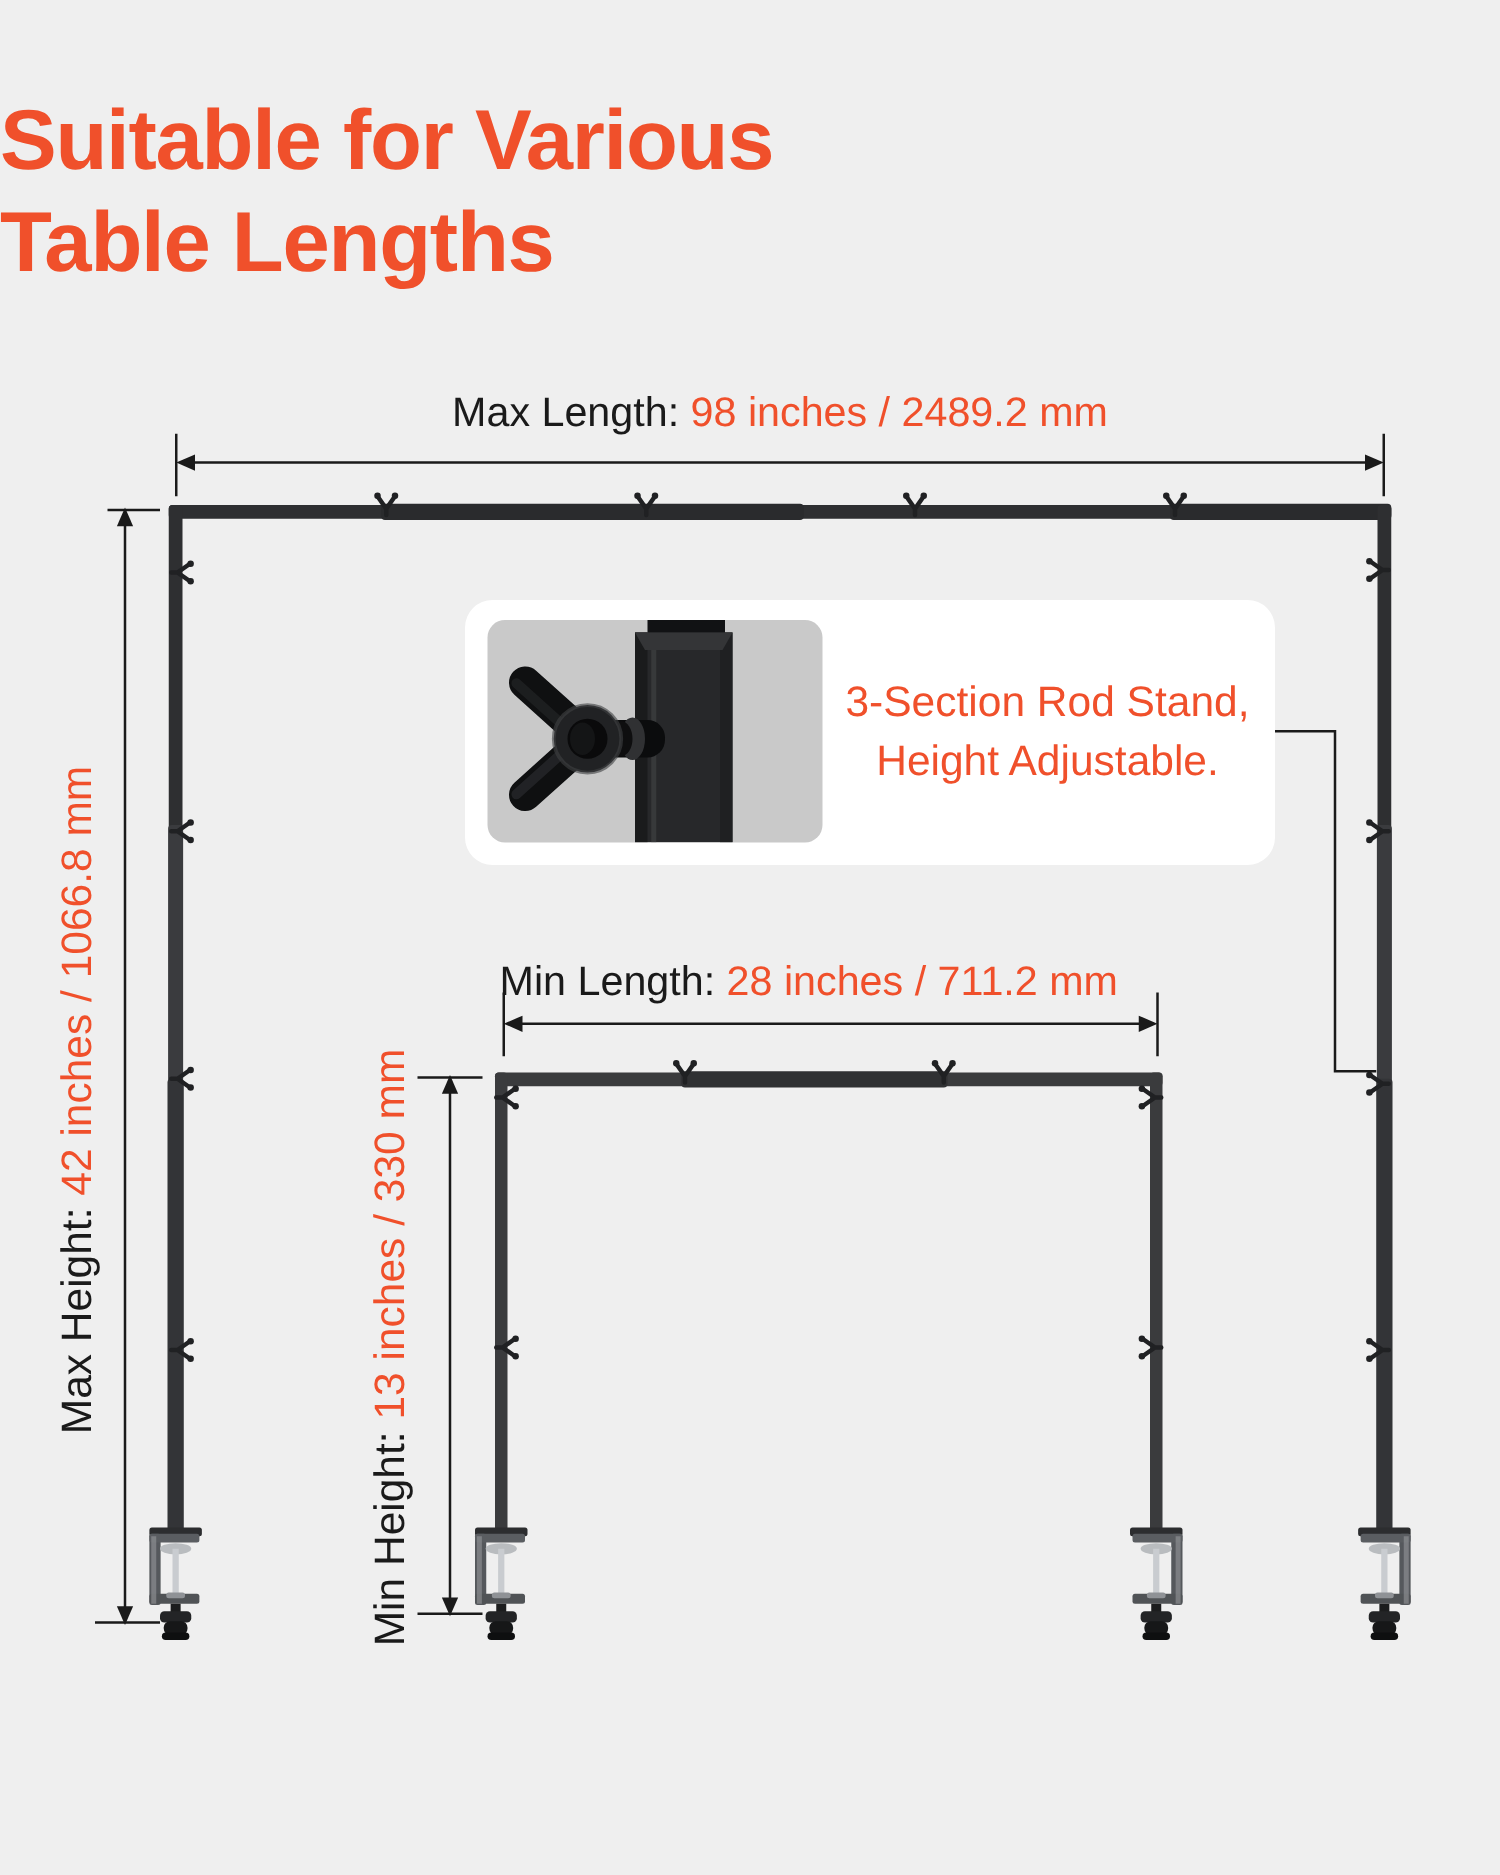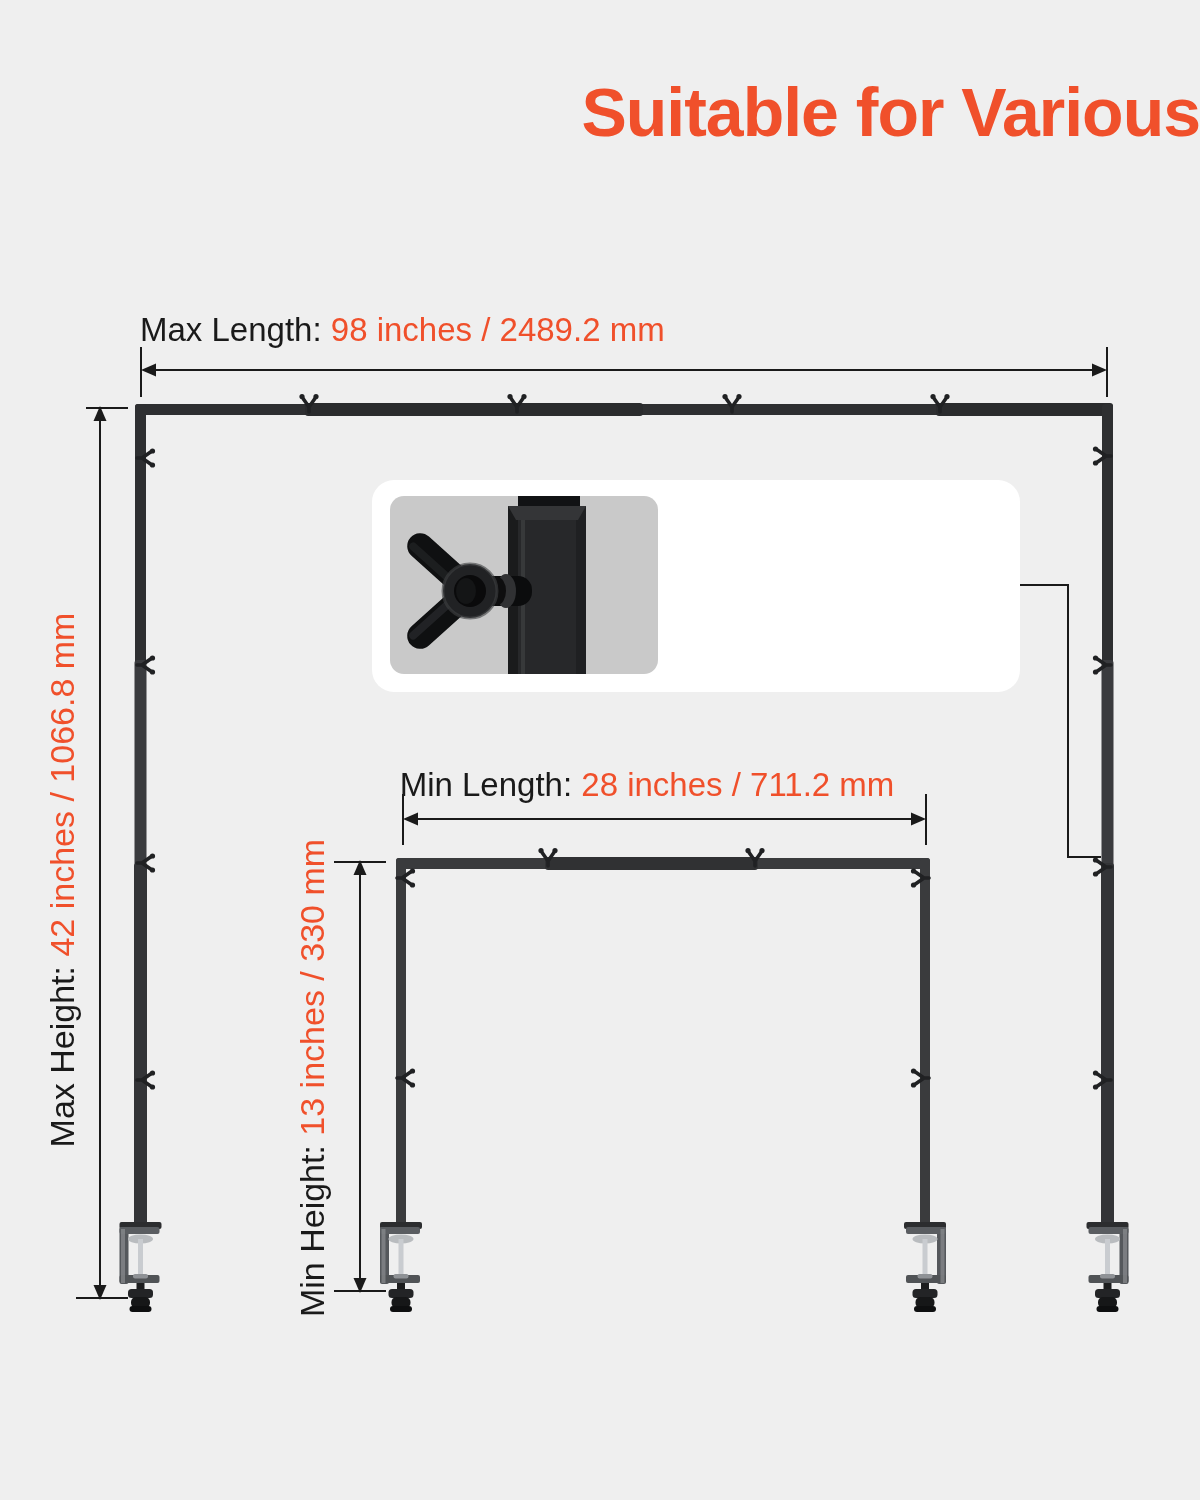--- a/index.html
+++ b/index.html
@@ -7,28 +7,28 @@
     --bg:#EFEFEF; --card:#FFFFFF; --photo-bg:#C9C9C9;
   }
   *{margin:0;padding:0;box-sizing:border-box;}
   html,body{width:1200px;height:1500px;}
   body{
     position:relative;background:var(--bg);overflow:hidden;
     font-family:"Liberation Sans", sans-serif;color:var(--ink);
   }
   .abs{position:absolute;}
   .title{
-    left:0;top:72px;width:1200px;text-align:right;
+    left:0;top:72px;width:1200px;text-align:left;
     font-size:68px;font-weight:bold;letter-spacing:-1px;
     line-height:1.2;color:var(--accent);
   }
   .dim-label{font-size:33px;white-space:nowrap;}
   .dim-label .lbl{color:var(--ink);}
   .dim-label .val{color:var(--accent);}
-  .maxlen-label{left:140px;top:311px;width:968px;}
+  .maxlen-label{left:140px;top:311px;width:968px;text-align:center;}
   .minlen-label{left:384px;top:766px;width:526px;text-align:center;}
   .rot{transform:rotate(-90deg);text-align:center;height:44px;line-height:44px;}
   .maxht-label{left:-248px;top:858px;width:620px;font-size:34px;}
   .minht-label{left:62px;top:1056px;width:500px;font-size:34px;}
   .callout{
     left:372px;top:480px;width:648px;height:212px;
     background:var(--card);border-radius:22px;
     display:flex;align-items:center;
   }
   .callout-photo{
@@ -145,20 +145,21 @@
     <use href="#clip" transform="translate(920,1078) rotate(-90)"></use>
     <use href="#clamp" transform="translate(401,1222)"></use>
     <use href="#clamp" transform="translate(925,1222) scale(-1,1)"></use>
   </g>
 
   <polyline points="1019,585 1068,585 1068,857 1101,857" fill="none" stroke="var(--ink)" stroke-width="2"></polyline>
 </svg>
 
 <div class="abs title">
   <div>Suitable for Various</div>
+  <div>Table Lengths</div>
 </div>
 
 <div class="abs dim-label maxlen-label">
   <span class="lbl">Max Length: </span><span class="val">98 inches / 2489.2 mm</span>
 </div>
 
 <div class="abs dim-label rot maxht-label">
   <span class="lbl">Max Height: </span><span class="val">42 inches / 1066.8 mm</span>
 </div>
 
@@ -194,13 +195,17 @@
         <rect x="-80" y="-13" width="72" height="26" rx="13" fill="#0F1011"></rect>
         <rect x="-76" y="1" width="60" height="8" rx="4" fill="#2A2B2D" opacity="0.5"></rect>
       </g>
 
       <circle cx="80" cy="95" r="27" fill="#212224"></circle>
       <circle cx="80" cy="95" r="27" fill="none" stroke="#3F4143" stroke-width="3" opacity="0.6"></circle>
       <circle cx="80" cy="95" r="16" fill="#0A0A0B"></circle>
       <ellipse cx="76" cy="95" rx="10" ry="13" fill="#141516"></ellipse>
     </svg>
   </div>
+  <div class="callout-text">
+    <div>3-Section Rod Stand,</div>
+    <div>Height Adjustable.</div>
+  </div>
 </div>
 
 </body></html>

